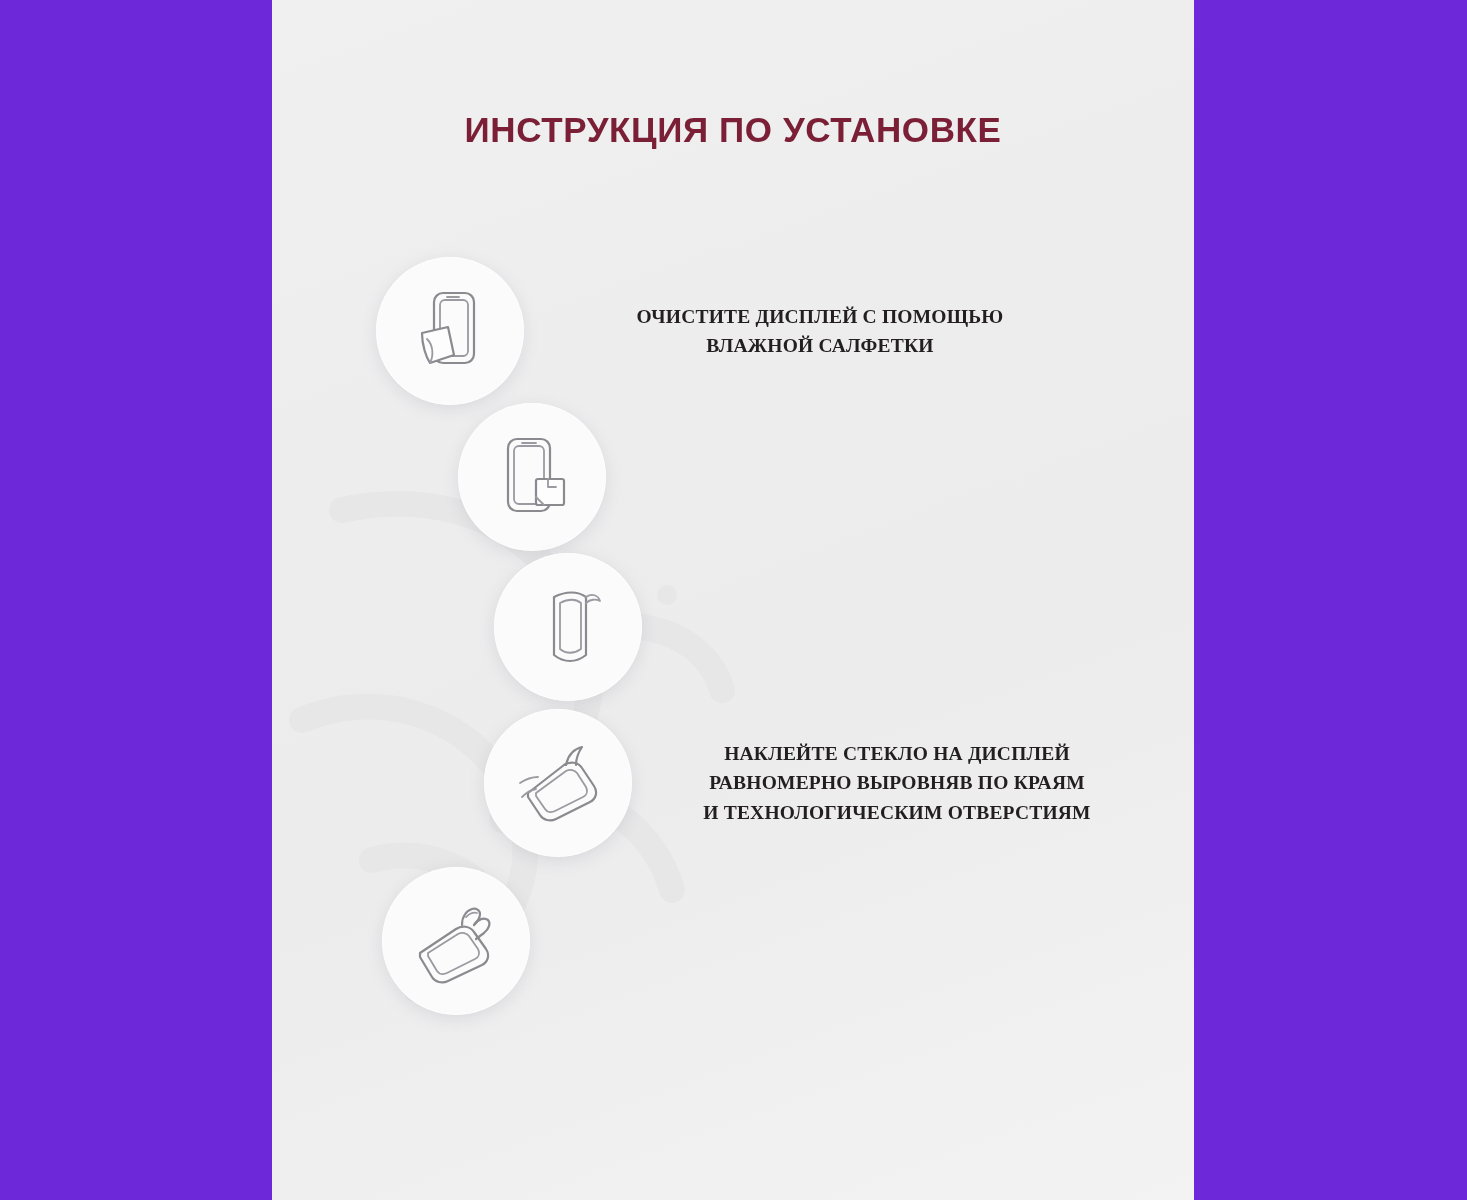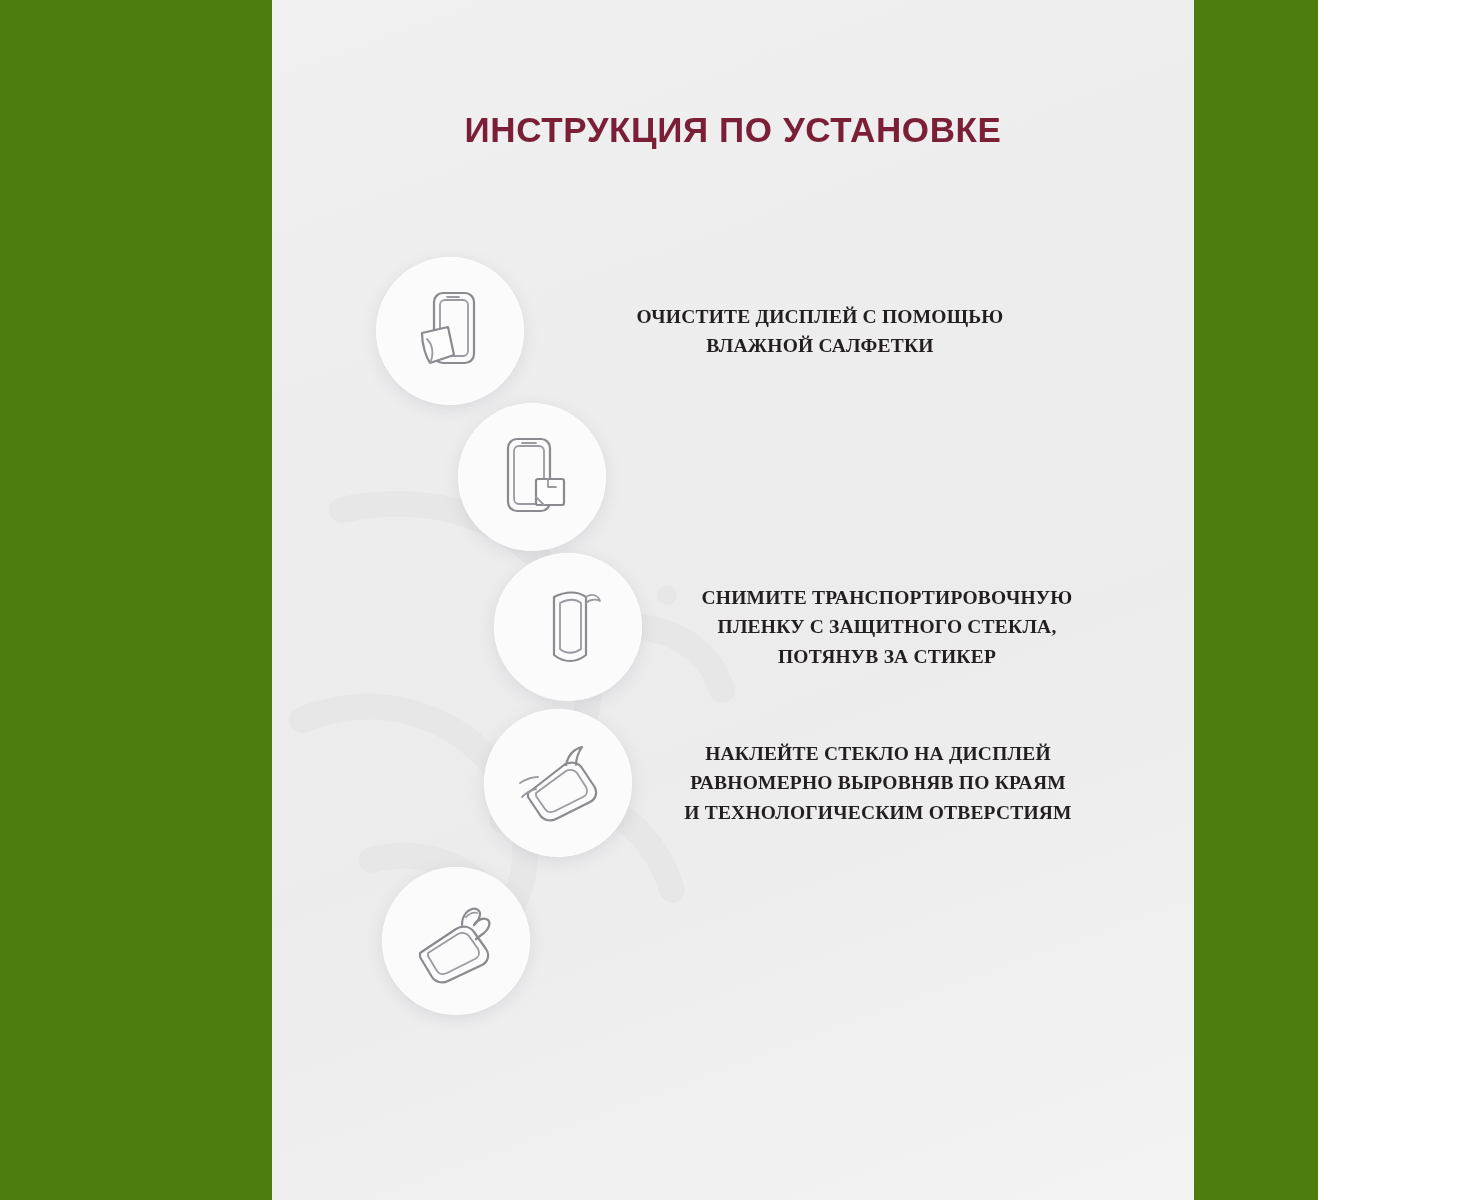--- a/index.html
+++ b/index.html
@@ -9,23 +9,23 @@
   body {
     width: 1467px;
     height: 1200px;
     background: #ffffff;
     font-family: "Liberation Sans", sans-serif;
     overflow: hidden;
   }
 
   .poster {
     position: relative;
-    width: 1318px;
+    width: 1467px;
     height: 1200px;
-    background: #4d7c0f;
+    background: #6d28d9;
     overflow: hidden;
   }
 
   
   .panel {
     position: absolute;
     left: 272px;
     top: 0px;
     width: 922px;
     height: 1200px;
@@ -103,21 +103,21 @@
   .step-1 .caption { margin-left: 36px; text-align: center; width: 520px; }
 
   .step-2 { margin-top: -6px; }
   .step-2 .bubble { margin-left: 186px; }
   .step-2 .caption { margin-left: 30px; text-align: center; width: 470px; }
 
   .step-3 { margin-top: -2px; }
   .step-3 .bubble { margin-left: 222px; }
   .step-3 .caption { margin-left: 30px; text-align: center; width: 430px; }
 
-  .step-4 { margin-top: 4px; }
+  .step-4 { margin-top: 4px; gap: 19px; }
   .step-4 .bubble { margin-left: 212px; }
   .step-4 .caption { margin-left: 26px; text-align: center; width: 440px; }
 
   .step-5 { margin-top: 6px; }
   .step-5 .bubble { margin-left: 110px; }
   .step-5 .caption { margin-left: 38px; text-align: center; width: 530px; }
 
   .icon-stroke {
     fill: none;
     stroke: #8a8a8f;
@@ -191,23 +191,20 @@
       </div>
 
       <div class="step step-3">
         <div class="bubble">
           <svg width="100" height="100" viewBox="0 0 100 100" xmlns="http://www.w3.org/2000/svg">
             <path class="icon-stroke" d="M36 20 C 48 14, 60 14, 68 20 L68 78 C 58 86, 46 86, 36 78 Z"></path>
             <path class="icon-stroke-thin" d="M42 26 C 50 22, 58 22, 63 26 L63 72 C 56 77, 48 77, 42 72 Z"></path>
             <path class="icon-stroke-thin" d="M68 20 C 74 16, 80 18, 82 24 C 78 22, 72 22, 68 26"></path>
           </svg>
         </div>
-        <div class="caption">СНИМИТЕ ТРАНСПОРТИРОВОЧНУЮ
-ПЛЕНКУ С ЗАЩИТНОГО СТЕКЛА,
-ПОТЯНУВ ЗА СТИКЕР</div>
       </div>
 
       <div class="step step-4">
         <div class="bubble">
           <svg width="104" height="104" viewBox="0 0 104 104" xmlns="http://www.w3.org/2000/svg">
             <path class="icon-stroke" d="M22 62 L58 34 C 64 30, 72 31, 76 37 L88 55 C 92 61, 90 68, 84 71 L50 88 C 44 91, 37 89, 34 84 L22 66 Z"></path>
             <path class="icon-stroke-thin" d="M30 62 L60 40 C 64 38, 69 39, 71 42 L80 56 C 82 60, 81 64, 77 66 L49 80 C 45 82, 41 81, 39 78 L30 65 Z"></path>
             <path class="icon-stroke-thin" d="M14 52 C 20 48, 26 46, 32 46"></path>
             <path class="icon-stroke-thin" d="M16 66 C 20 62, 25 59, 30 58"></path>
             <path class="icon-stroke" d="M60 34 C 62 24, 68 18, 76 16 C 72 22, 70 28, 70 34"></path>

